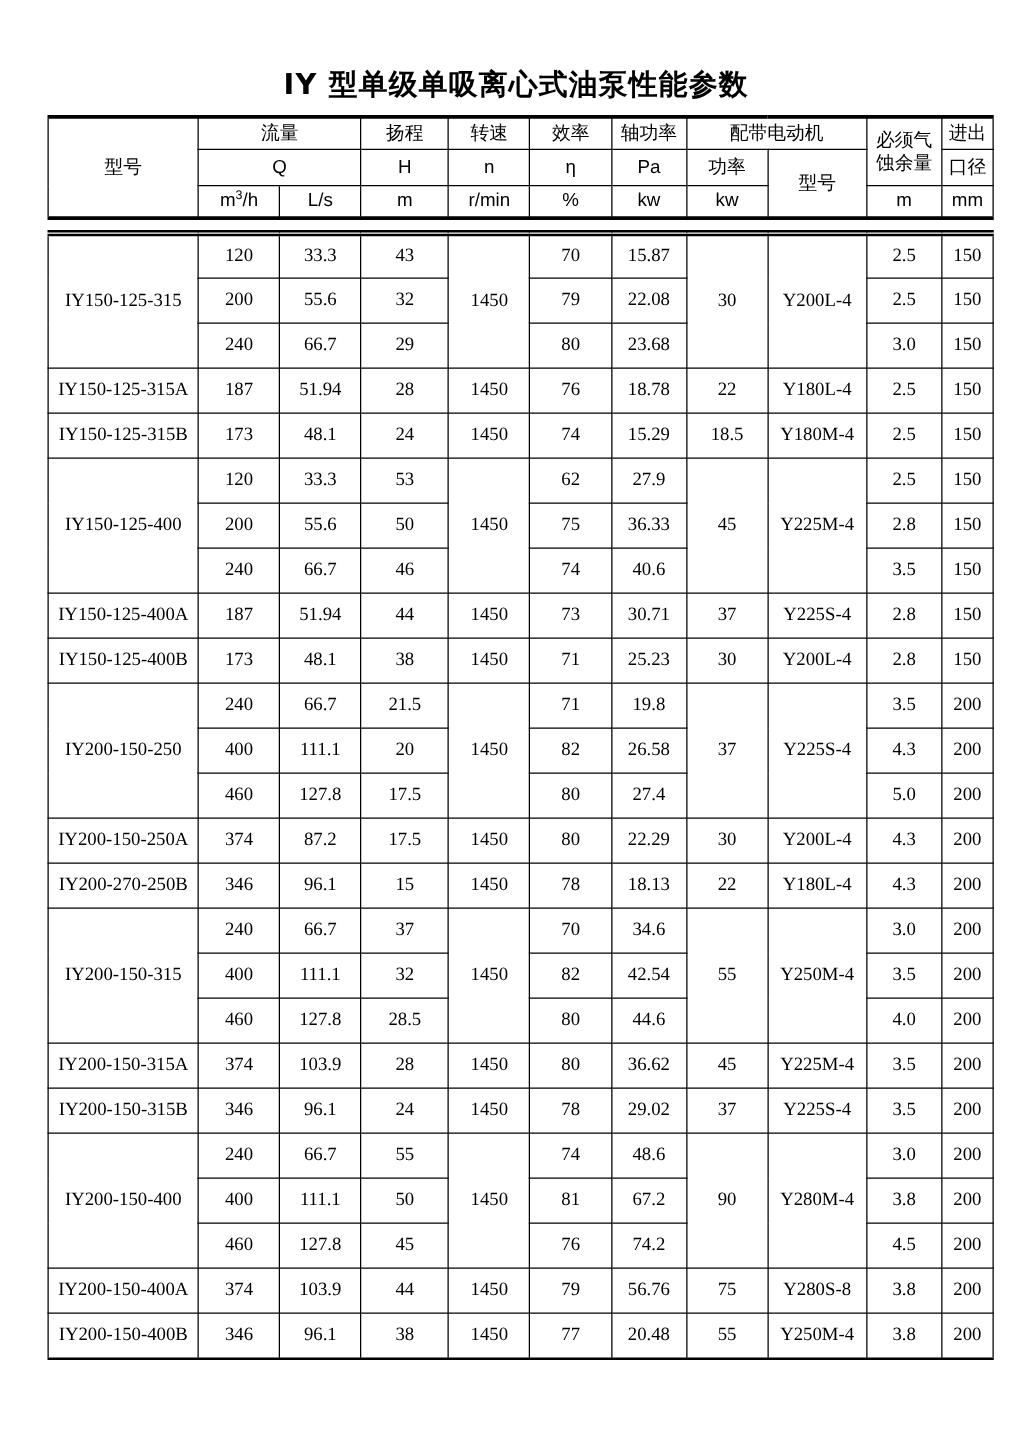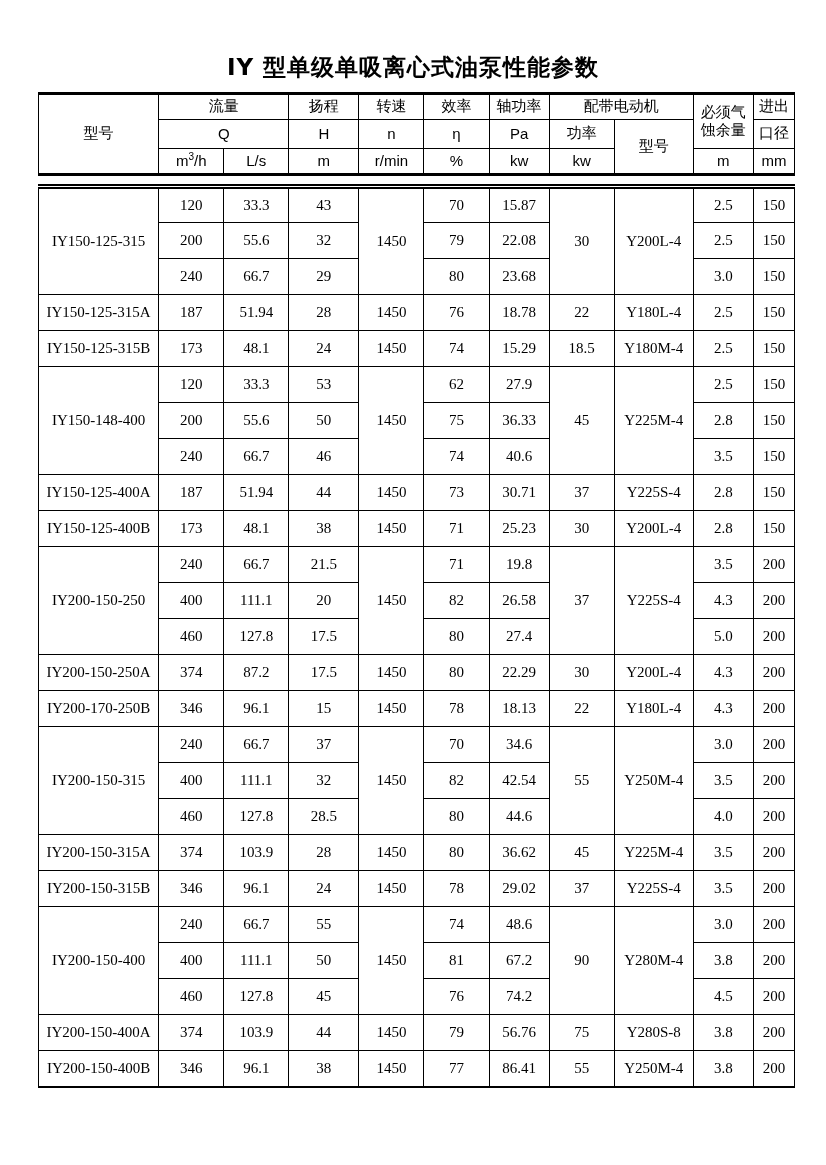--- a/index.html
+++ b/index.html
@@ -153,21 +153,21 @@
           <td>24</td>
           <td>1450</td>
           <td>74</td>
           <td>15.29</td>
           <td>18.5</td>
           <td>Y180M-4</td>
           <td>2.5</td>
           <td>150</td>
         </tr>
         <tr>
-          <td rowspan="3" class="model-cell">IY150-148-400</td>
+          <td rowspan="3" class="model-cell">IY150-125-400</td>
           <td>120</td>
           <td>33.3</td>
           <td>53</td>
           <td rowspan="3">1450</td>
           <td>62</td>
           <td>27.9</td>
           <td rowspan="3">45</td>
           <td rowspan="3">Y225M-4</td>
           <td>2.5</td>
           <td>150</td>
@@ -254,21 +254,21 @@
           <td>17.5</td>
           <td>1450</td>
           <td>80</td>
           <td>22.29</td>
           <td>30</td>
           <td>Y200L-4</td>
           <td>4.3</td>
           <td>200</td>
         </tr>
         <tr>
-          <td class="model-cell">IY200-170-250B</td>
+          <td class="model-cell">IY200-270-250B</td>
           <td>346</td>
           <td>96.1</td>
           <td>15</td>
           <td>1450</td>
           <td>78</td>
           <td>18.13</td>
           <td>22</td>
           <td>Y180L-4</td>
           <td>4.3</td>
           <td>200</td>
@@ -374,21 +374,21 @@
           <td>3.8</td>
           <td>200</td>
         </tr>
         <tr>
           <td class="model-cell">IY200-150-400B</td>
           <td>346</td>
           <td>96.1</td>
           <td>38</td>
           <td>1450</td>
           <td>77</td>
-          <td>86.41</td>
+          <td>20.48</td>
           <td>55</td>
           <td>Y250M-4</td>
           <td>3.8</td>
           <td>200</td>
         </tr>
       </tbody>
   </table>
 
 </div>
 

